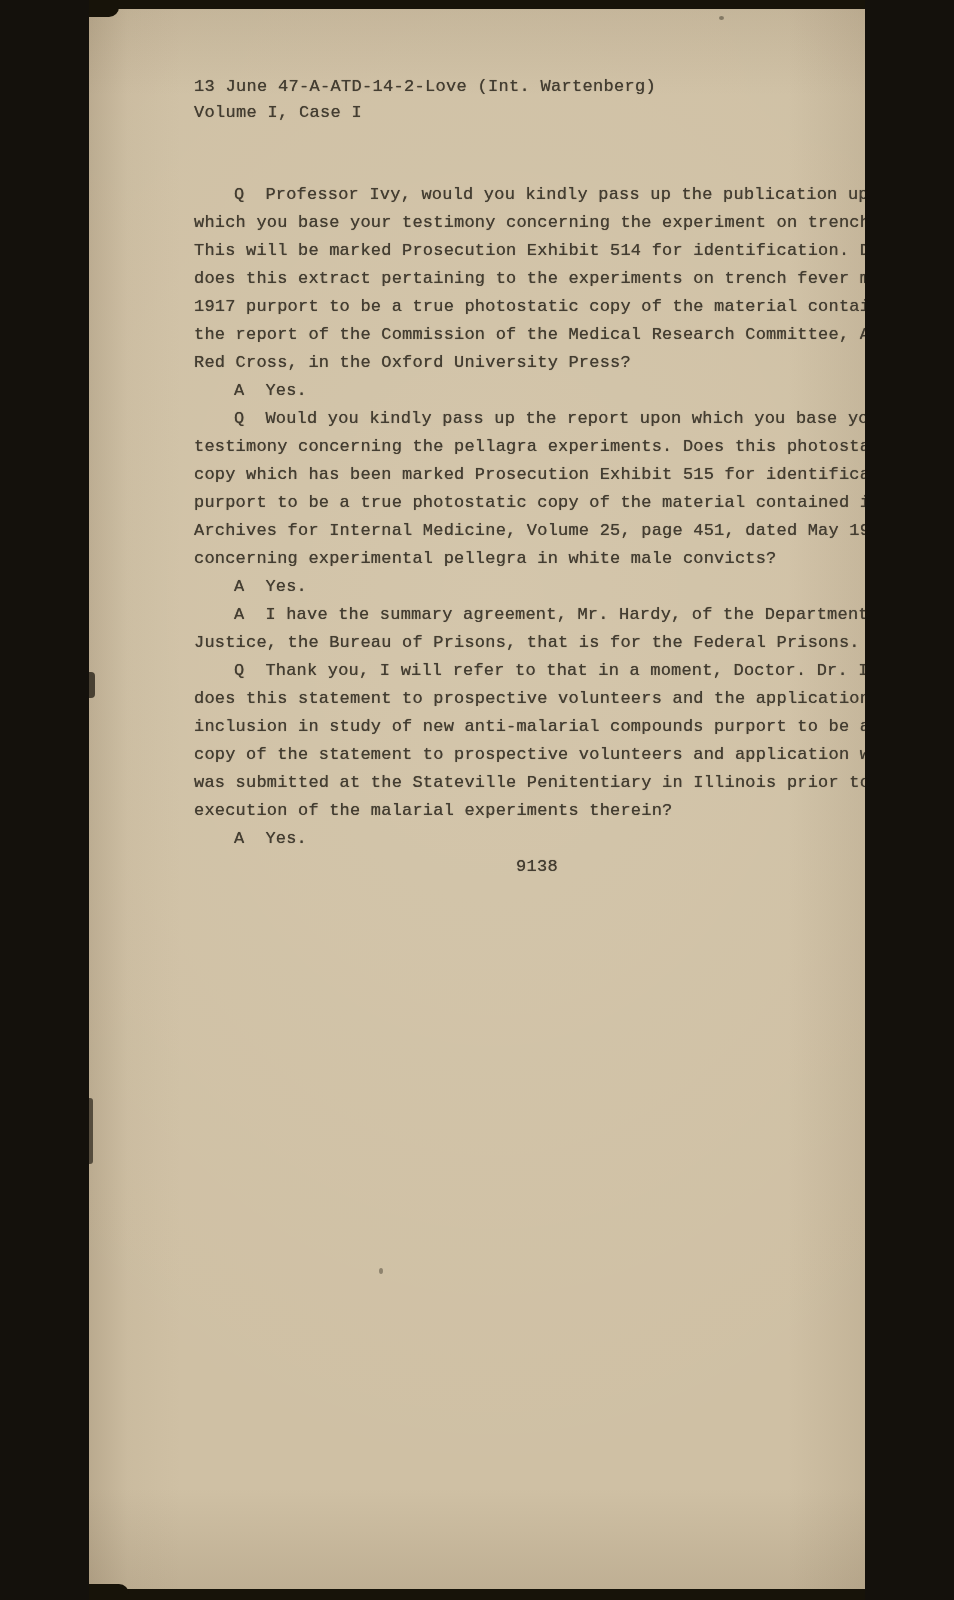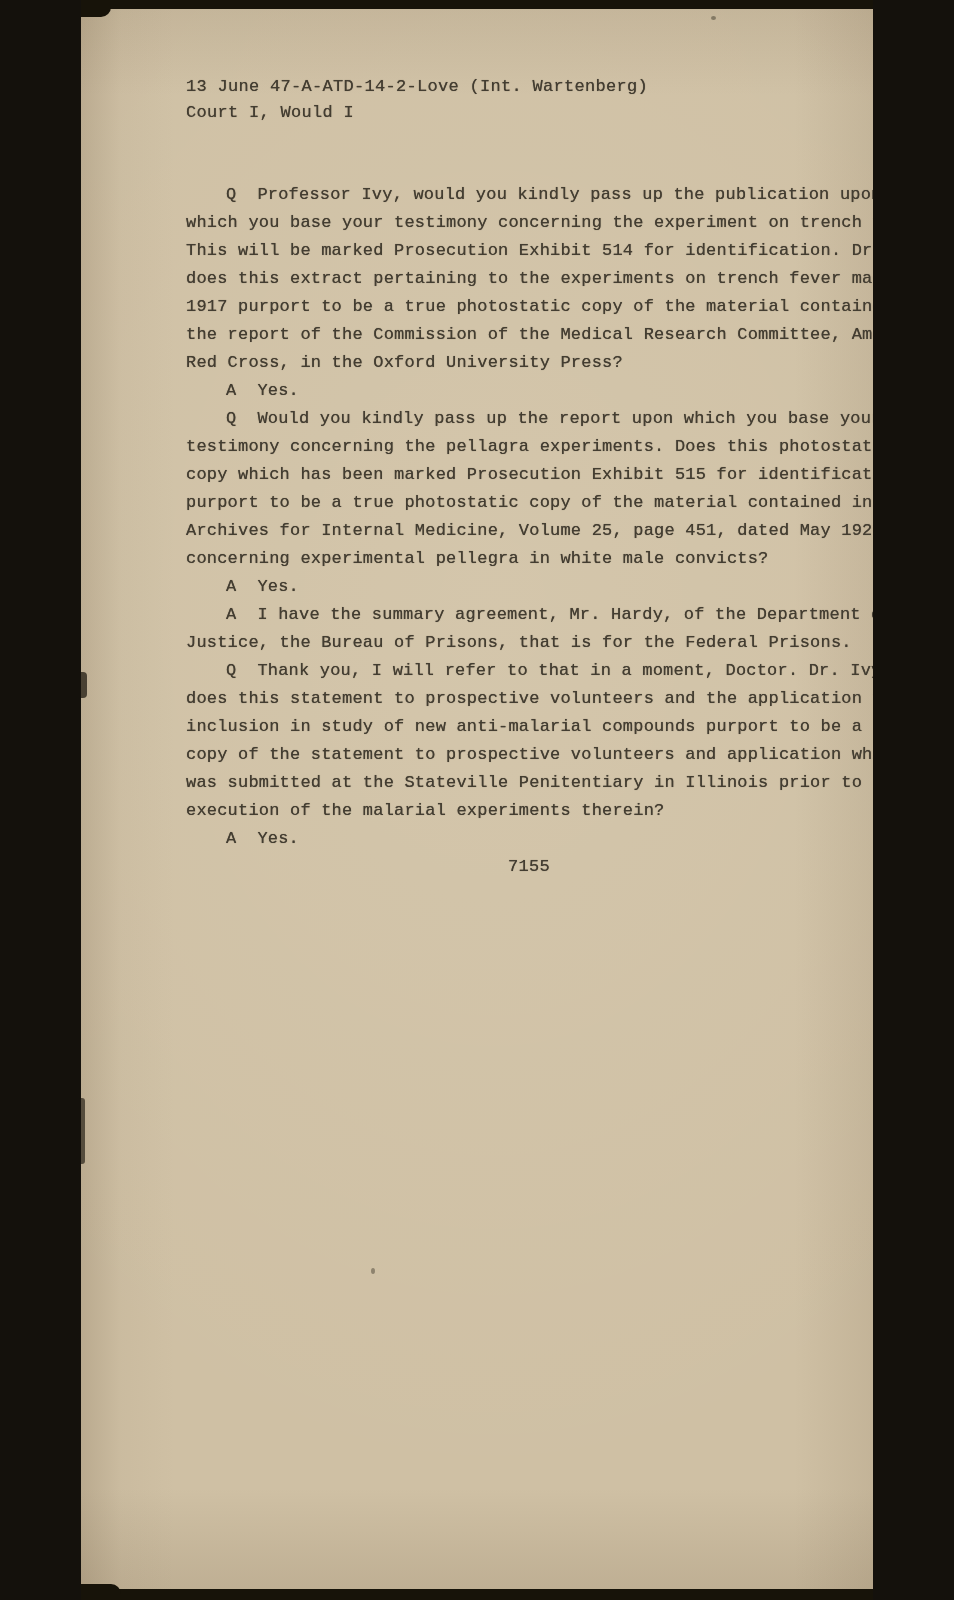--- a/index.html
+++ b/index.html
@@ -13,21 +13,20 @@
     height: 1600px;
     margin: 0 auto;
     overflow: hidden;
     background:
       radial-gradient(ellipse 120% 80% at 52% 38%, rgba(255,250,235,0.10), rgba(0,0,0,0) 70%),
       linear-gradient(90deg, rgba(90,70,45,0.18) 0%, rgba(90,70,45,0.04) 5%, rgba(0,0,0,0) 12%, rgba(0,0,0,0) 90%, rgba(90,70,45,0.10) 100%),
       linear-gradient(180deg, rgba(80,60,35,0.10) 0%, rgba(0,0,0,0) 6%, rgba(0,0,0,0) 93%, rgba(80,60,35,0.14) 100%),
       #cfc0a4;
     font-family: "Liberation Mono", "DejaVu Sans Mono", monospace;
     color: #433d31;
-    padding-left: 16px;
   }
   
   .scan-edge-top {
     position: absolute; top: 0; left: 0; width: 100%; height: 9px;
     background: #171309;
   }
   .scan-edge-top::before {
     content: ""; position: absolute; left: 0; top: 0; width: 30px; height: 17px;
     background: #171309; border-radius: 0 0 10px 0;
   }
@@ -96,40 +95,40 @@
   <div class="edge-mark-1"></div>
   <div class="edge-mark-2"></div>
   <div class="speck-1"></div>
   <div class="speck-2"></div>
   <div class="speck-3"></div>
 
   <div class="content">
 
     <div class="doc-header">
       <div>13 June 47-A-ATD-14-2-Love (Int. Wartenberg)</div>
-      <div>Court I, Would I</div>
+      <div>Volume I, Case I</div>
     </div>
 
     <div class="doc-body">
 
       <p class="qa"><span class="speaker">Q</span><span>Professor Ivy, would you kindly pass up the publication upon which you base your testimony concerning the experiment on trench fever. This will be marked Prosecution Exhibit 514 for identification. Dr. Ivy, does this extract pertaining to the experiments on trench fever made in 1917 purport to be a true photostatic copy of the material contained in the report of the Commission of the Medical Research Committee, American Red Cross, in the Oxford University Press?</span></p>
 
       <p class="qa"><span class="speaker">A</span><span>Yes.</span></p>
 
       <p class="qa"><span class="speaker">Q</span><span>Would you kindly pass up the report upon which you base your testimony concerning the pellagra experiments. Does this photostatic copy which has been marked Prosecution Exhibit 515 for identification purport to be a true photostatic copy of the material contained in the Archives for Internal Medicine, Volume 25, page 451, dated May 1920 concerning experimental pellegra in white male convicts?</span></p>
 
       <p class="qa"><span class="speaker">A</span><span>Yes.</span></p>
 
 
       <p class="qa"><span class="speaker">A</span><span>I have the summary agreement, Mr. Hardy, of the Department of Justice, the Bureau of Prisons, that is for the Federal Prisons.</span></p>
 
       <p class="qa"><span class="speaker">Q</span><span>Thank you, I will refer to that in a moment, Doctor. Dr. Ivy, does this statement to prospective volunteers and the application for inclusion in study of new anti-malarial compounds purport to be a true copy of the statement to prospective volunteers and application which was submitted at the Stateville Penitentiary in Illinois prior to the execution of the malarial experiments therein?</span></p>
 
       <p class="qa"><span class="speaker">A</span><span>Yes.</span></p>
 
 
-      <div class="page-number">7155</div>
+      <div class="page-number">9138</div>
 
     </div>
 
   </div>
 
 </div>
 
 </body></html>

